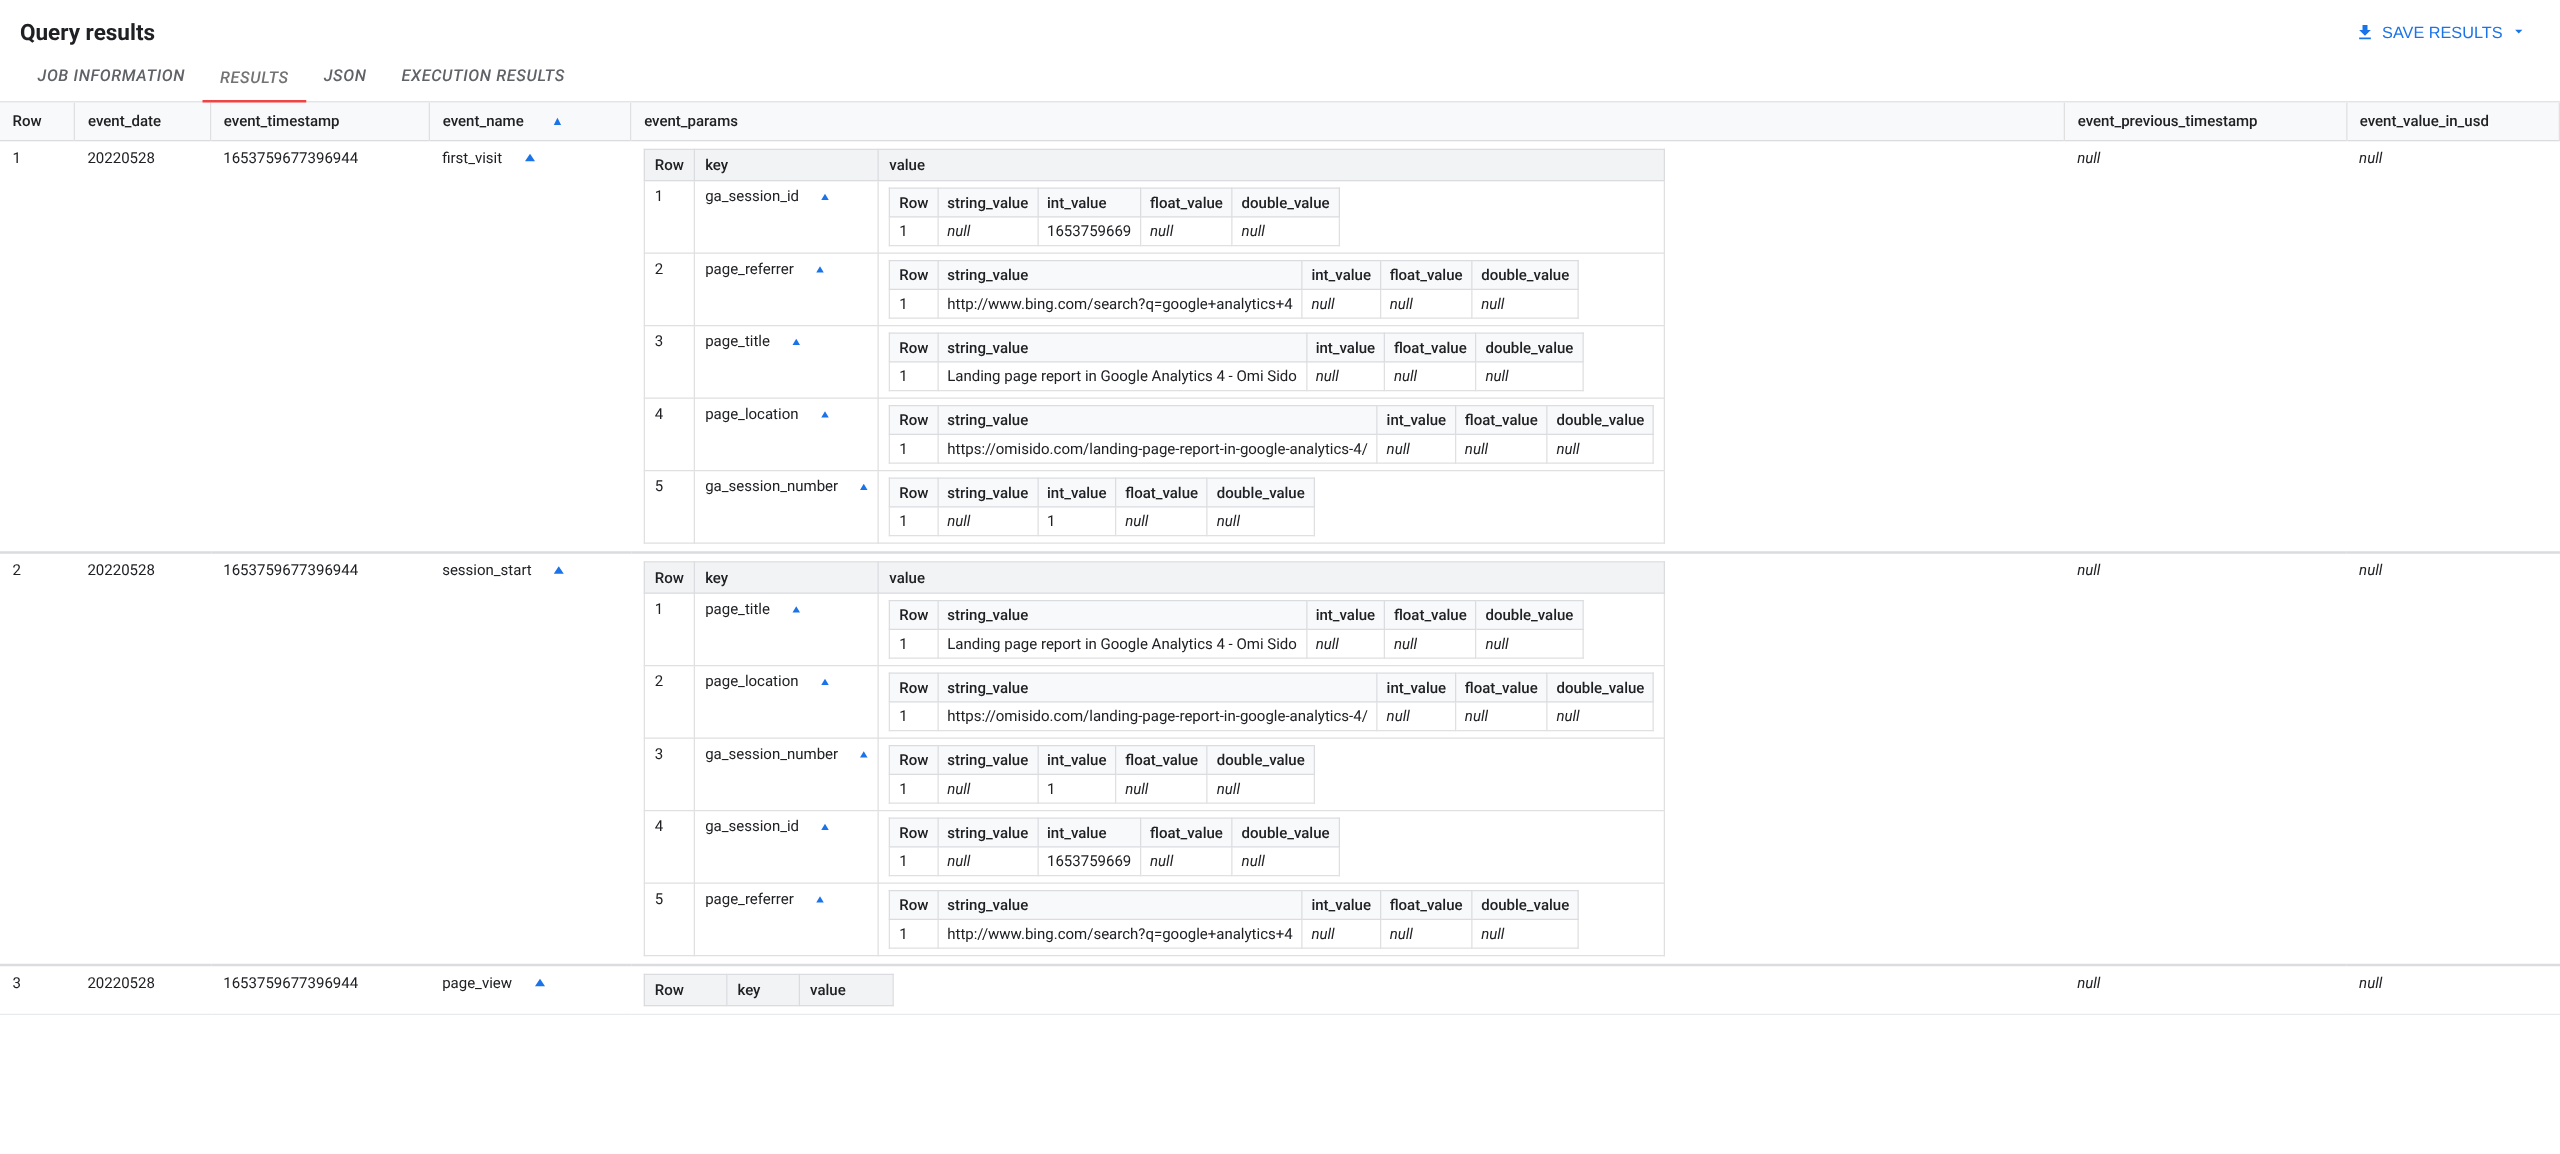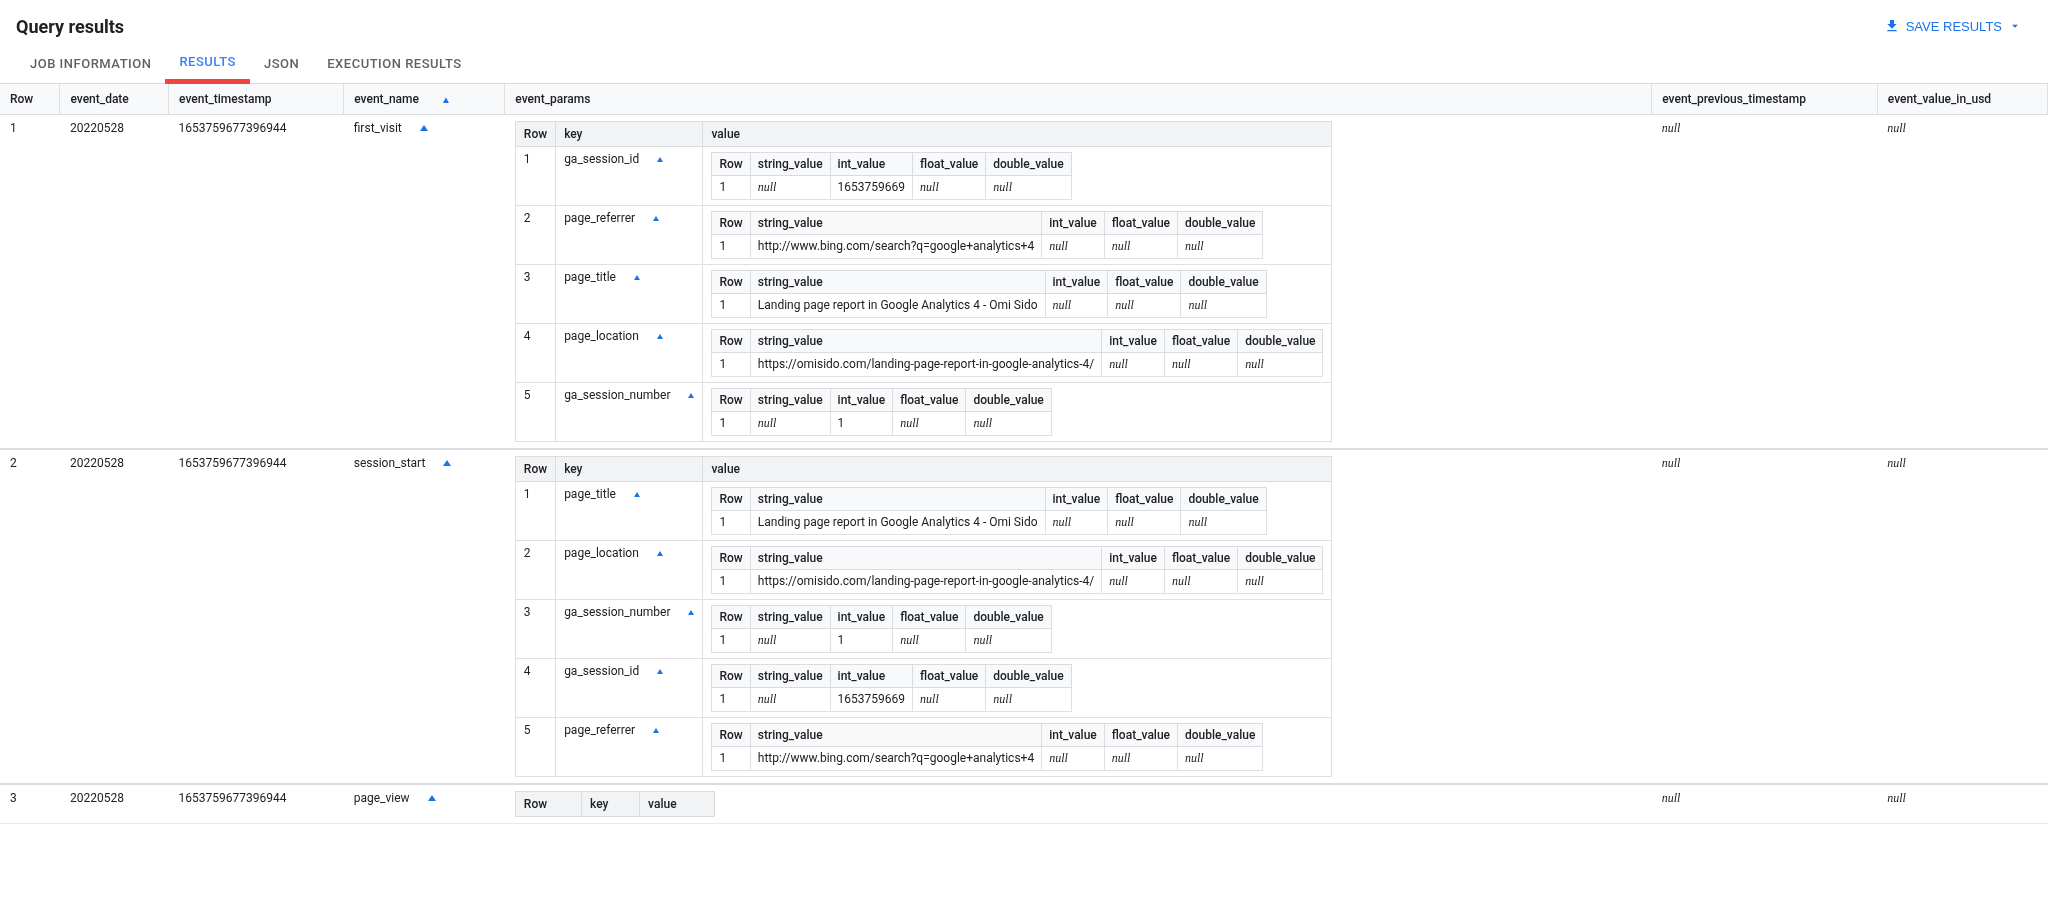--- a/index.html
+++ b/index.html
@@ -11,21 +11,20 @@
       justify-content: space-between;
       padding: 12px 16px 0 16px;
     }
     .header-title {
       font-size: 18px;
       font-weight: 700;
       color: #202124;
     }
     .save-results-btn {
       display: flex;
-      align-items: center;
       gap: 6px;
       color: #1a73e8;
       font-size: 13px;
       font-weight: 500;
       cursor: pointer;
       border: none;
       background: none;
       padding: 6px 10px;
       border-radius: 4px;
     }
@@ -39,24 +38,25 @@
     }
     .tab {
       padding: 10px 14px;
       font-size: 13px;
       font-weight: 500;
       color: #5f6368;
       cursor: pointer;
       border-bottom: 3px solid transparent;
       margin-bottom: -1px;
       letter-spacing: 0.5px;
+      font-style: italic;
     }
     .tab.active {
-      color: #3b82f6;
-      border-bottom: 5px solid #ef4444;
+      color: #737373;
+      border-bottom: 2px solid #ef4444;
     }
 
     .table-container {
       overflow: auto;
       width: 100%;
     }
 
     table.outer {
       border-collapse: collapse;
       width: 100%;
@@ -89,21 +89,20 @@
 
     .row-num {
       color: #202124;
       font-weight: 400;
       min-width: 30px;
     }
 
     .null-val {
       color: #9aa0a6;
       font-style: italic;
-      font-family: Liberation Serif, serif;
     }
 
     .expand-arrow {
       color: #1a73e8;
       font-size: 10px;
       margin-left: 4px;
     }
 
     
     table.nested {

